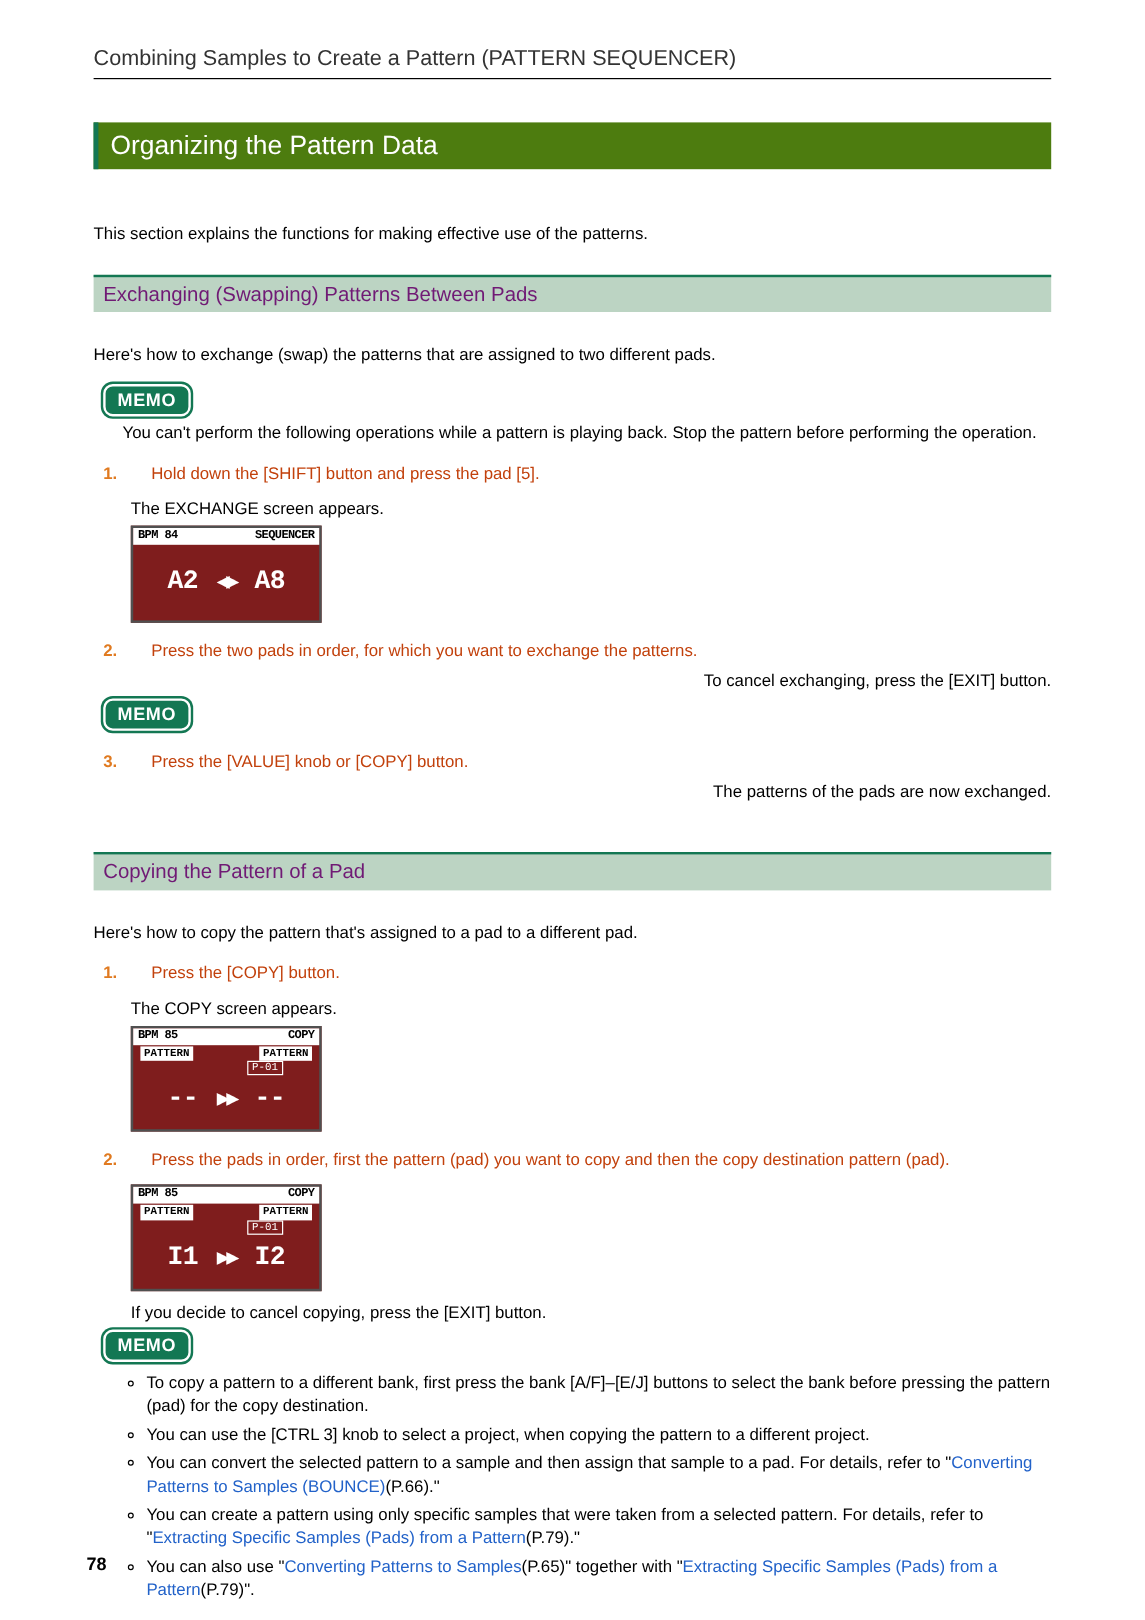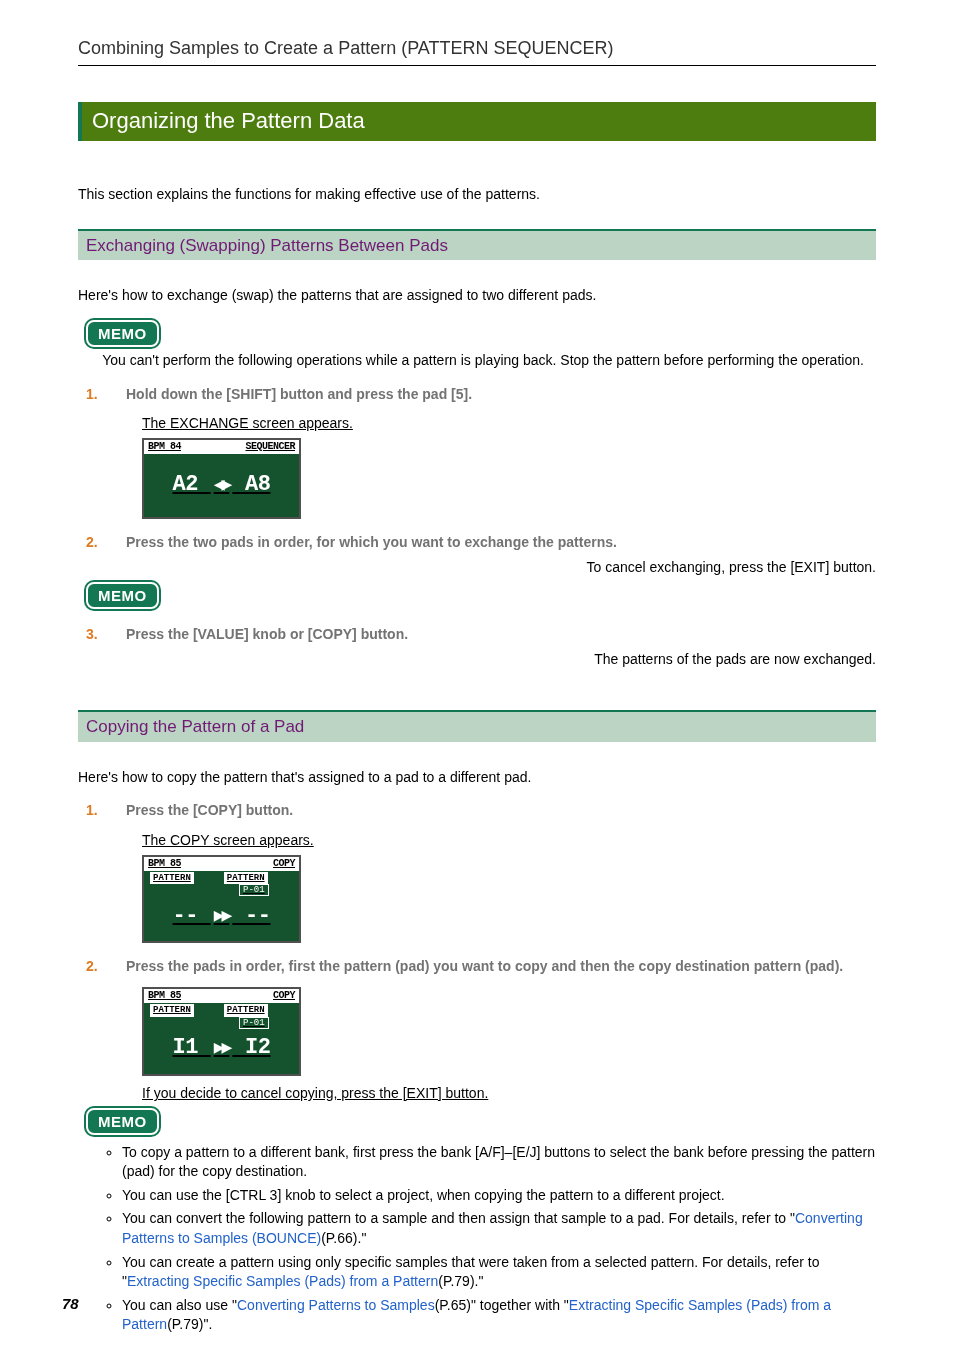--- a/index.html
+++ b/index.html
@@ -62,50 +62,49 @@
   }
   .step-row { display: flex; }
   .step-num {
     color: #E07A20;
     font-weight: 700;
     width: 40px;
     flex-shrink: 0;
     padding-left: 8px;
   }
   .step-title {
-    color: #737373;
-    font-weight: 700;
+    color: #c2410c;
+    font-weight: 400;
   }
   .step-body {
-    margin-left: 64px;
+    margin-left: 31px;
     margin-top: 10px;
-    text-decoration: underline;
   }
   .lcd {
     width: 155px;
     border: 2px solid #505050;
-    background: #14532d;
+    background: #7f1d1d;
     margin-top: 4px;
     font-family: "Courier New", monospace;
   }
   .lcd-top {
     background: #fff;
     display: flex;
     justify-content: space-between;
     font-size: 10px;
     font-weight: 700;
     padding: 0 4px;
     letter-spacing: -0.5px;
   }
   .lcd-mid {
     color:#fff;
     font-size: 9px;
     display:flex;
+    justify-content: space-between;
     padding: 1px 6px 0 6px;
-    gap: 30px;
   }
   .lcd-tag { background:#fff; color:#000; padding:0 3px; font-weight:700; }
   .lcd-sub { color:#fff; font-size:9px; padding-left:95px; }
   .lcd-main {
     color: #fff;
     text-align: center;
     font-weight: 700;
     font-size: 22px;
     padding: 4px 0 10px 0;
     letter-spacing: -0.5px;
@@ -116,25 +115,24 @@
   ul.memo-list {
     margin: 6px 0 0 20px;
     padding: 0 0 0 24px;
   }
   ul.memo-list li {
     margin: 4px 0;
   }
   a.link { color: #2262C9; text-decoration: none; }
   .pagenum {
     position: absolute;
-    left: 62px;
+    left: 72px;
     top: 1293px;
     font-weight: 700;
     font-size: 15px;
-    font-style: italic;
   }
 </style>
 </head>
 <body>
 
 
 
 <div class="header-line">Combining Samples to Create a Pattern (PATTERN SEQUENCER)</div>
 
 <h1>Organizing the Pattern Data</h1>
@@ -241,21 +239,21 @@
         </div>
       </div>
       <div style="margin-top:8px">If you decide to cancel copying, press the [EXIT] button.</div>
     </div>
     <div class="memo-block">
       <div class="memo-badge">MEMO</div>
       <ul class="memo-list">
         <li>To copy a pattern to a different bank, first press the bank [A/F]–[E/J] buttons to select the bank before pressing the pattern (pad) for the copy destination.</li>
         <li>You can use the [CTRL 3] knob to select a project, when copying the pattern to a different project.</li>
         <li>
-          <span>You can convert the following pattern to a sample and then assign that sample to a pad. For details, refer to "</span><a href="#" class="link">Converting Patterns to Samples (BOUNCE)</a><span>(P.66)."</span>
+          <span>You can convert the selected pattern to a sample and then assign that sample to a pad. For details, refer to "</span><a href="#" class="link">Converting Patterns to Samples (BOUNCE)</a><span>(P.66)."</span>
         </li>
         <li>
           <span>You can create a pattern using only specific samples that were taken from a selected pattern. For details, refer to "</span><a href="#" class="link">Extracting Specific Samples (Pads) from a Pattern</a><span>(P.79)."</span>
         </li>
         <li>
           <span>You can also use "</span><a href="#" class="link">Converting Patterns to Samples</a><span>(P.65)" together with "</span><a href="#" class="link">Extracting Specific Samples (Pads) from a Pattern</a><span>(P.79)".</span>
         </li>
       </ul>
     </div>
   </li>

